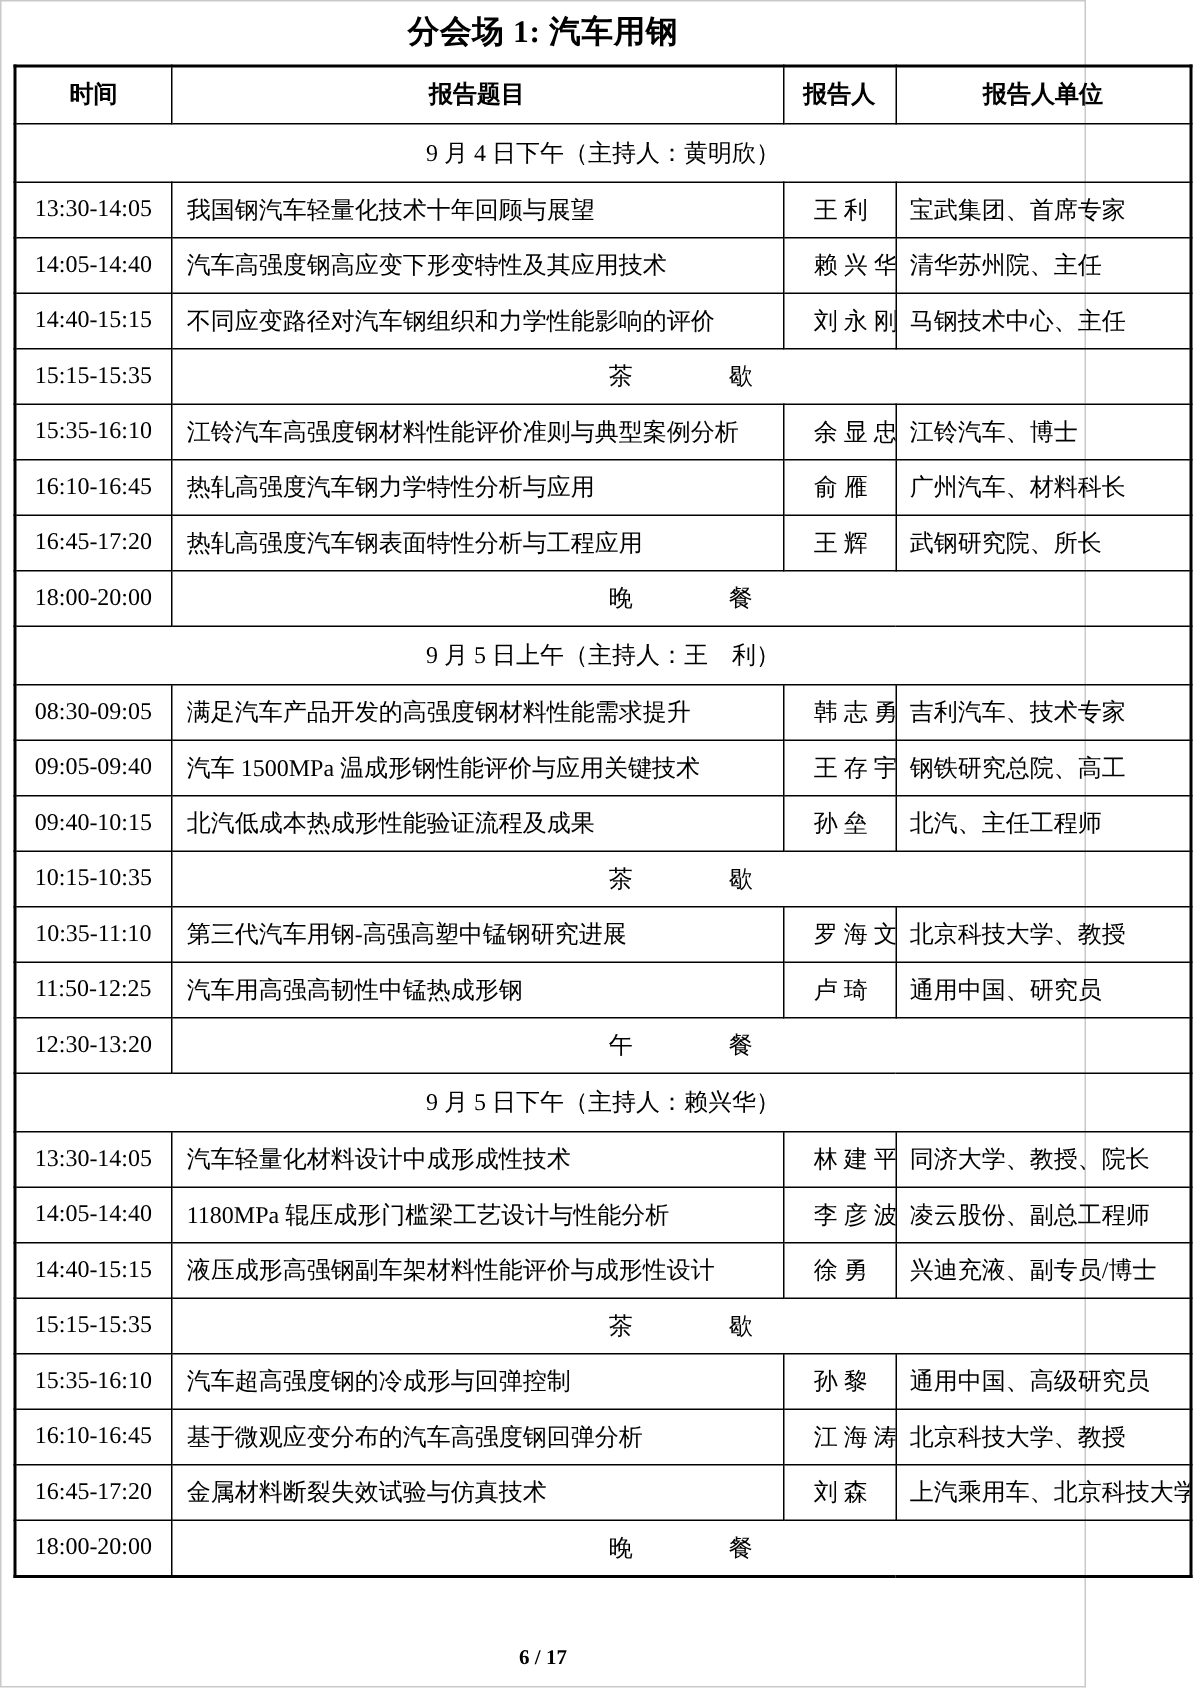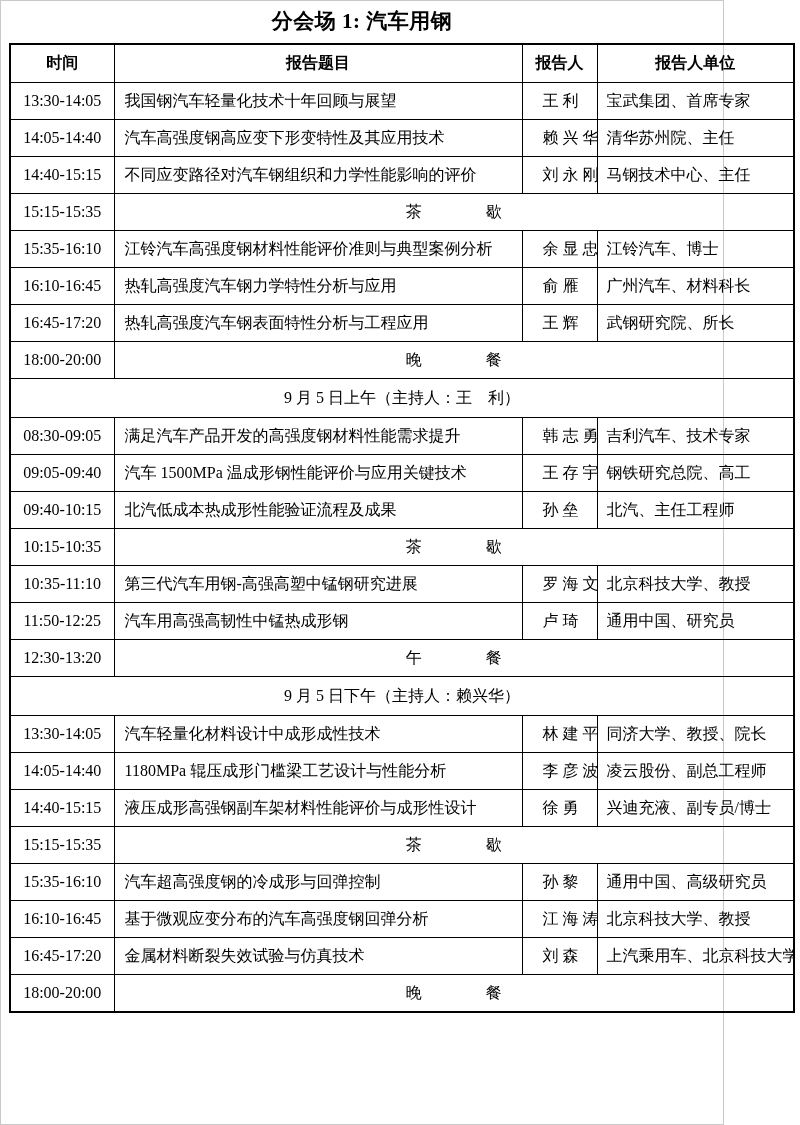--- a/index.html
+++ b/index.html
@@ -92,20 +92,23 @@
     <thead>
       <tr>
         <th>时间</th>
         <th>报告题目</th>
         <th>报告人</th>
         <th>报告人单位</th>
       </tr>
     </thead>
     <tbody>
         <tr>
+          <td class="section-cell" colspan="4">9 月 4 日下午（主持人：黄明欣）</td>
+        </tr>
+        <tr>
           <td class="time-cell">13:30-14:05</td>
           <td class="title-cell">我国钢汽车轻量化技术十年回顾与展望</td>
           <td class="speaker-cell">王 利</td>
           <td class="org-cell">宝武集团、首席专家</td>
         </tr>
         <tr>
           <td class="time-cell">14:05-14:40</td>
           <td class="title-cell">汽车高强度钢高应变下形变特性及其应用技术</td>
           <td class="speaker-cell">赖 兴 华</td>
           <td class="org-cell">清华苏州院、主任</td>
@@ -226,14 +229,15 @@
           <td class="speaker-cell">刘 森</td>
           <td class="org-cell">上汽乘用车、北京科技大学</td>
         </tr>
         <tr>
           <td class="time-cell">18:00-20:00</td>
           <td class="break-cell" colspan="3">晚　　　　餐</td>
         </tr>
       </tbody>
   </table>
 
+  <div class="page-number">6 / 17</div>
 
 </div>
 
 </body></html>

